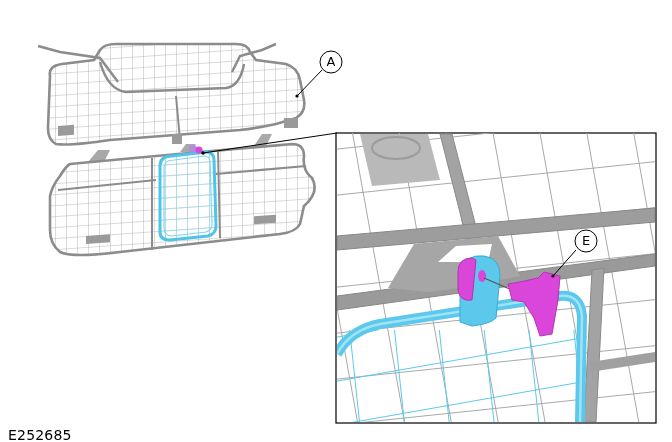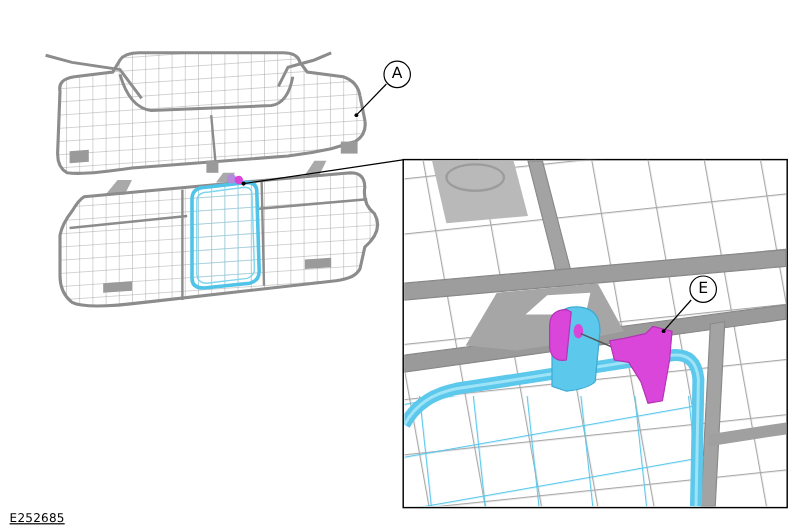--- a/index.html
+++ b/index.html
@@ -1,19 +1,19 @@
 <!DOCTYPE html>
 <html><head>
 <meta charset="utf-8">
 <style>
   html, body { margin: 0; padding: 0; background: #ffffff; }
   body { width: 672px; height: 442px; position: relative; overflow: hidden; font-family: "DejaVu Sans", sans-serif; }
   .canvas { position: absolute; left: 0; top: 0; width: 672px; height: 442px; }
   .callout-label { position: absolute; font-family: "DejaVu Sans", sans-serif; font-size: 13px; color: #000; width: 24px; height: 24px; line-height: 24px; text-align: center; }
-  .figure-id { position: absolute; left: 8px; top: 427px; font-family: "DejaVu Sans", sans-serif; font-size: 10px; color: #000; letter-spacing: 0.2px; text-decoration: underline; }
+  .figure-id { position: absolute; left: 8px; top: 427px; font-family: "DejaVu Sans", sans-serif; font-size: 14px; color: #000; letter-spacing: 0.2px; }
 </style>
 </head>
 <body>
 
 <svg class="canvas" viewBox="0 0 672 442" xmlns="http://www.w3.org/2000/svg">
   <defs>
     <pattern id="meshSmall" width="11" height="11" patternUnits="userSpaceOnUse" patternTransform="skewY(-4)">
       <path d="M0 0 H11 M0 0 V11" stroke="#9a9a9a" stroke-width="0.7" fill="none"></path>
     </pattern>
     <pattern id="meshCyan" width="11" height="11" patternUnits="userSpaceOnUse" patternTransform="skewY(-4)">

